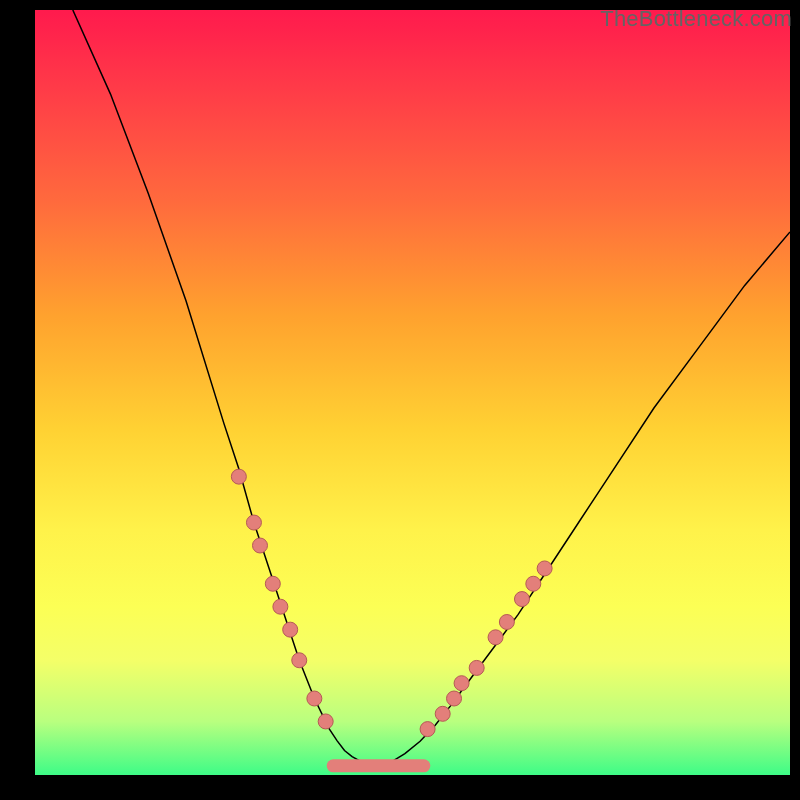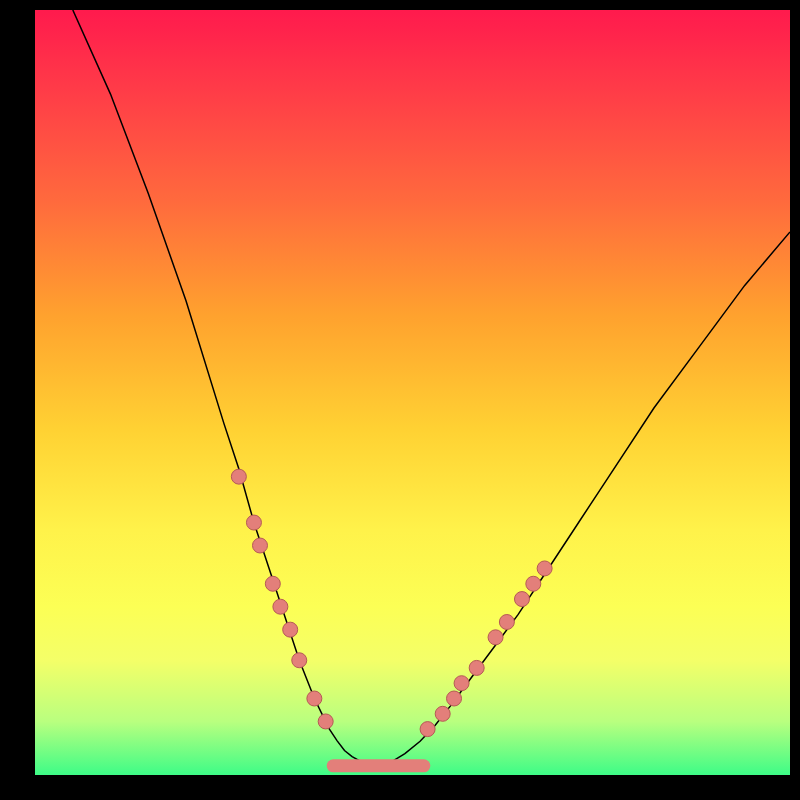--- a/index.html
+++ b/index.html
@@ -129,13 +129,14 @@
           <circle cx="441.67499999999995" cy="657.9" r="7.5" class="dot"></circle>
           <circle cx="460.55" cy="627.3" r="7.5" class="dot"></circle>
           <circle cx="471.875" cy="612" r="7.5" class="dot"></circle>
           <circle cx="486.975" cy="589.05" r="7.5" class="dot"></circle>
           <circle cx="498.3" cy="573.75" r="7.5" class="dot"></circle>
           <circle cx="509.62500000000006" cy="558.45" r="7.5" class="dot"></circle>
         </g>
     </svg>
   </div>
 
+  <div class="watermark">TheBottleneck.com</div>
 </div>
 
 </body></html>

